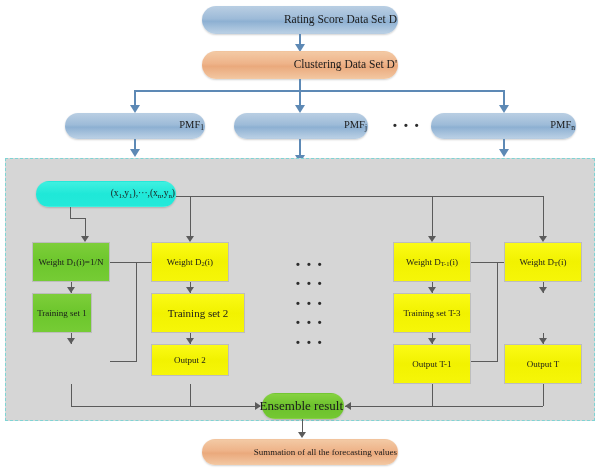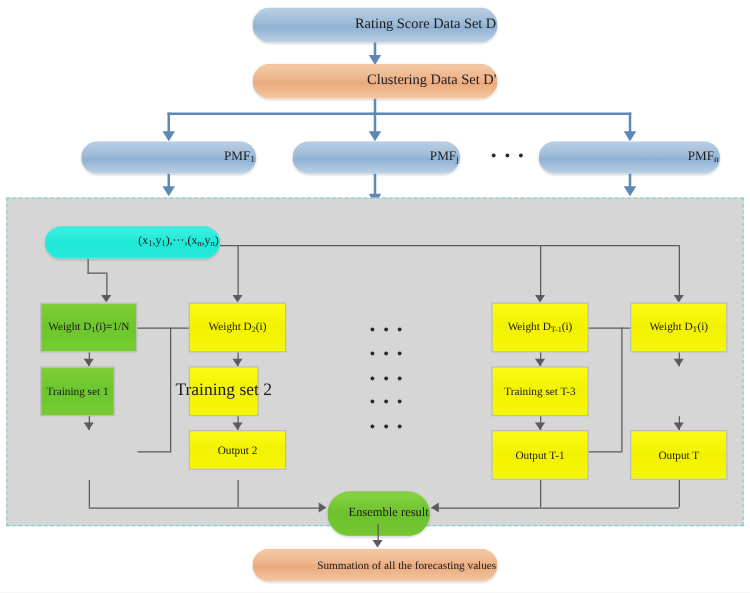--- a/index.html
+++ b/index.html
@@ -204,21 +204,21 @@
   <div class="ln h" style="left:110px; top:262px; width:62px;"></div>
   <div class="arw right" style="left:166px; top:258px;"></div>
 
   <div class="node rect yellowbox" style="left:151px; top:242px; width:78px; height:40px; font-size:9px;">
     <span><span>Weight D</span><span class="sub">2</span><span>(i)</span></span>
   </div>
 
   <div class="ln v" style="left:190px; top:282px; height:11px;"></div>
   <div class="arw down" style="left:186px; top:287px;"></div>
 
-  <div class="node rect yellowbox" style="left:151px; top:293px; width:56px; height:40px; font-size:14px;align-items:center;">
+  <div class="node rect yellowbox" style="left:151px; top:293px; width:94px; height:40px; font-size:11px;align-items:center;">
     <span>Training set 2</span>
   </div>
 
   <div class="ln v" style="left:190px; top:333px; height:11px;"></div>
   <div class="arw down" style="left:186px; top:338px;"></div>
 
   <div class="node rect yellowbox" style="left:151px; top:344px; width:78px; height:32px; font-size:9px;">
     <span>Output 2</span>
   </div>
 
@@ -269,21 +269,21 @@
   <div class="ln v" style="left:71px; top:384px; height:22px;"></div>
   <div class="ln v" style="left:190px; top:384px; height:22px;"></div>
   <div class="ln h" style="left:71px; top:406px; width:189px;"></div>
   <div class="arw right" style="left:255px; top:402px;"></div>
 
   <div class="ln v" style="left:432px; top:384px; height:22px;"></div>
   <div class="ln v" style="left:543px; top:384px; height:22px;"></div>
   <div class="ln h" style="left:345px; top:406px; width:198px;"></div>
   <div class="arw left" style="left:345px; top:402px;"></div>
 
-  <div class="node pill greenpill" style="left:262px; top:393px; width:82px; height:36px; font-size:10px;">
+  <div class="node pill greenpill" style="left:262px; top:393px; width:82px; height:26px; font-size:13px;">
     <span>Ensemble result</span>
   </div>
 
   <div class="ln v" style="left:302px; top:419px; height:16px;"></div>
   <div class="arw down" style="left:298px; top:432px;"></div>
 
   <div class="node pill orange" style="left:202px; top:439px; width:196px; height:26px; font-size:9px;">
     <span>Summation of all the forecasting values</span>
   </div>
 

